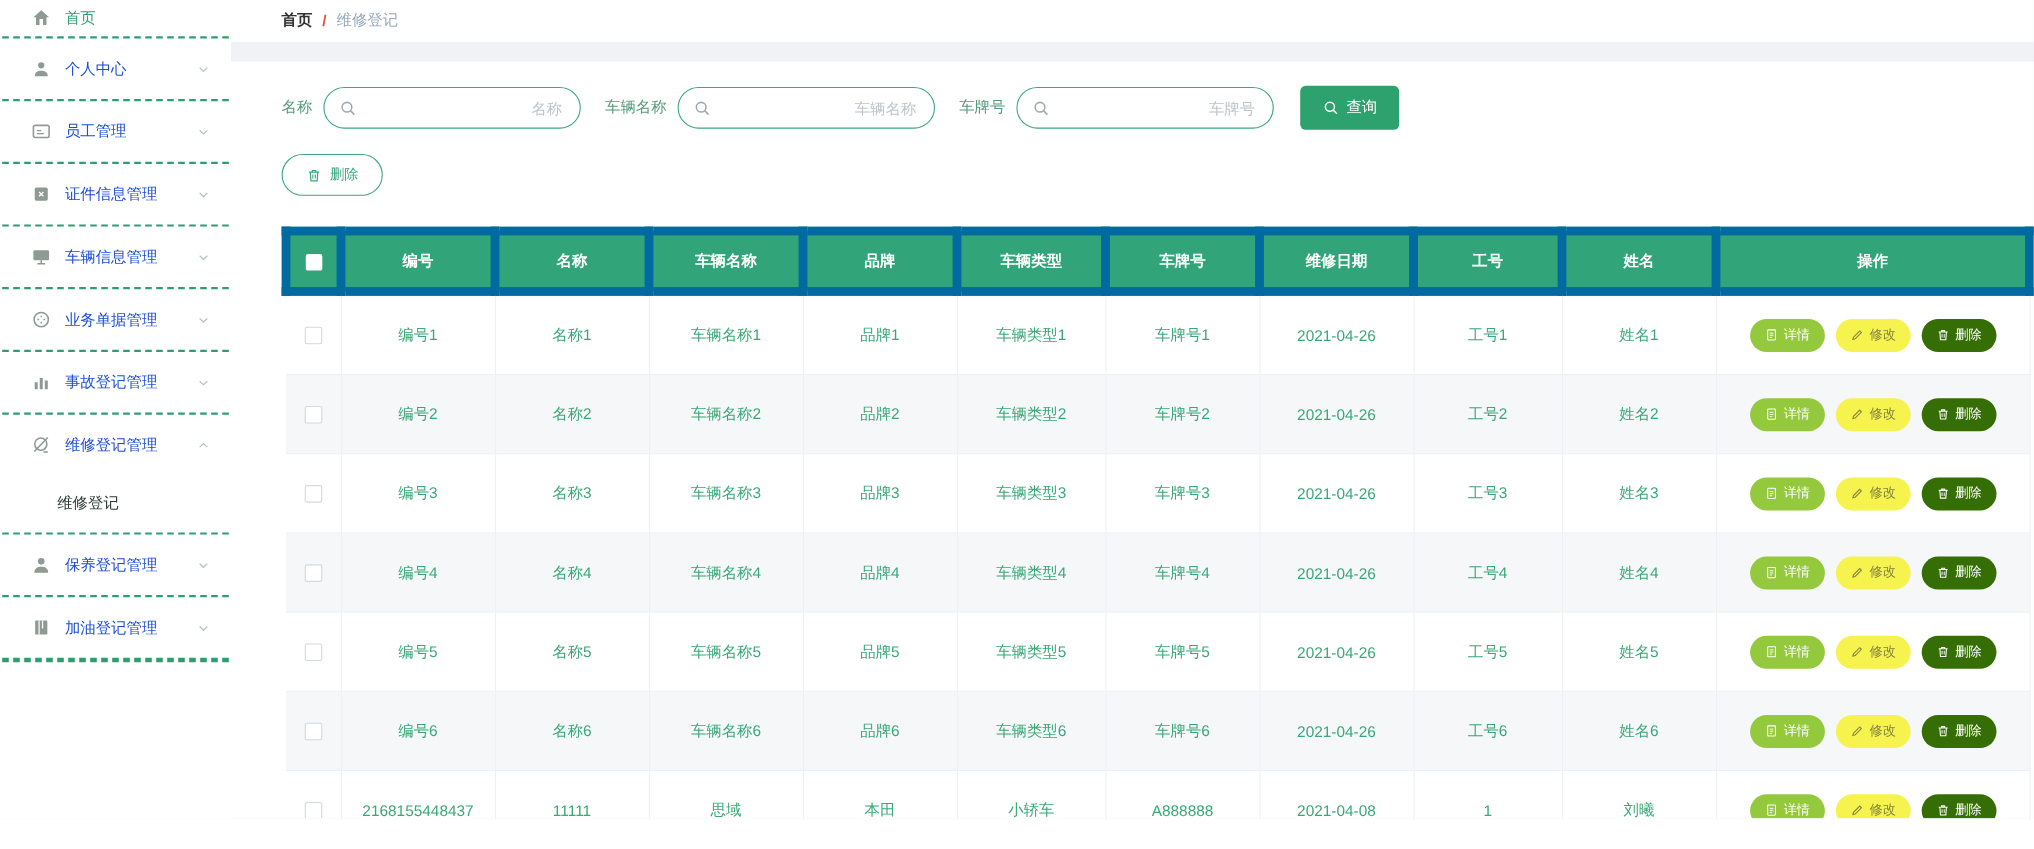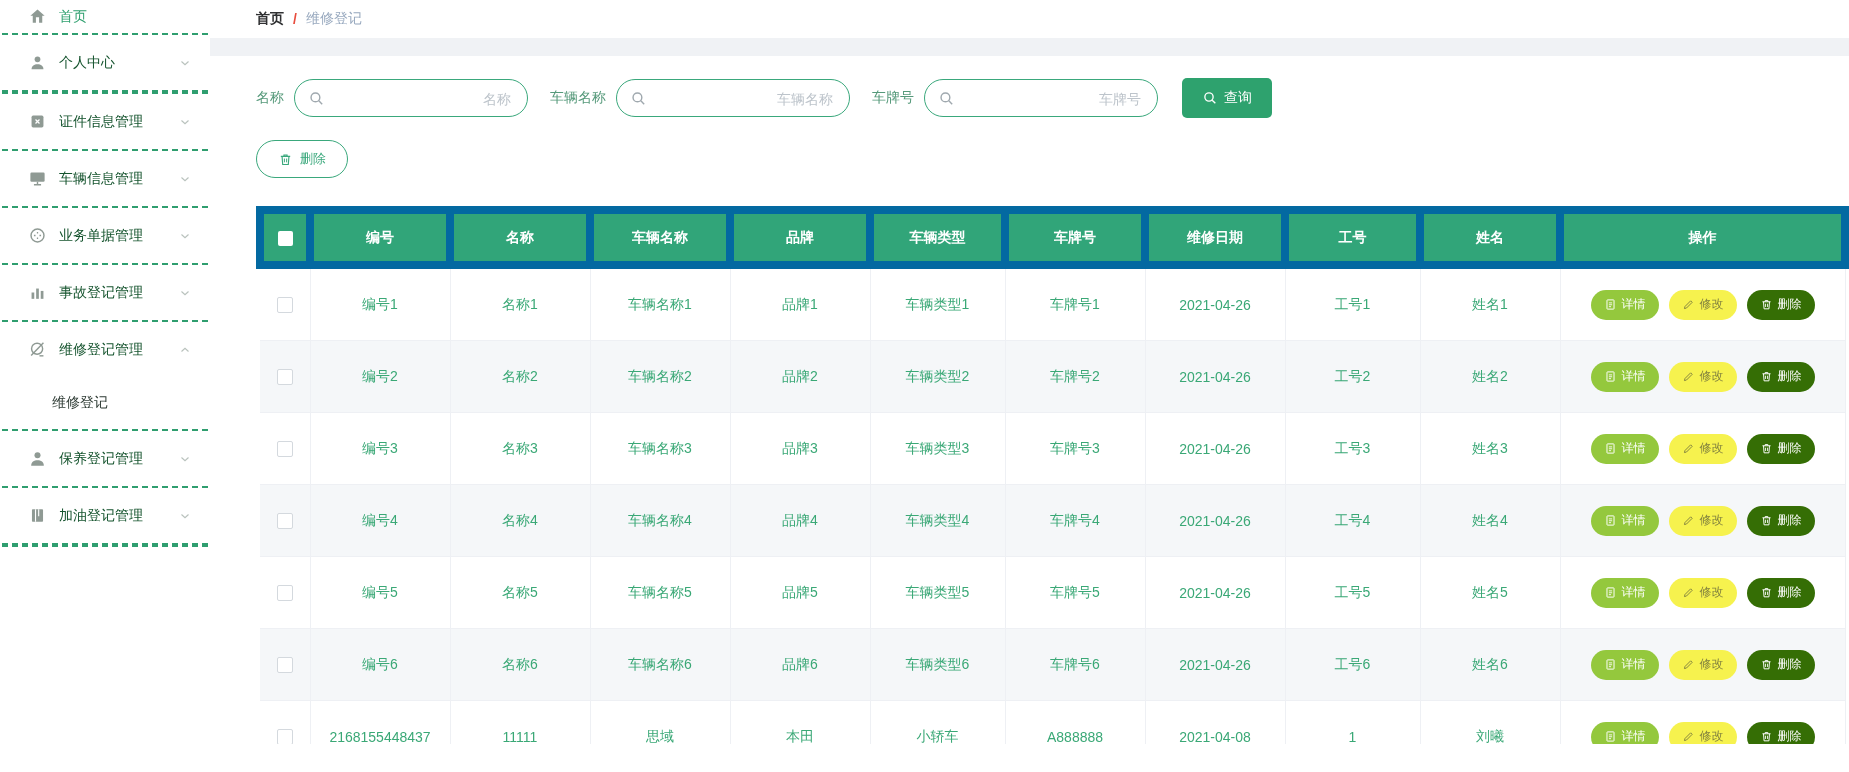--- a/index.html
+++ b/index.html
@@ -4,21 +4,21 @@
 <style>
   html,body{margin:0;padding:0;}
   body{font-family:"Liberation Sans","DejaVu Sans",sans-serif;}
   .app{position:relative;width:1849px;height:744px;background:#f0f2f5;overflow:hidden;}
 
   
   .sidebar{position:absolute;left:0;top:0;width:210px;height:772px;background:#ffffff;box-sizing:border-box;overflow:hidden;}
   .side-item{display:flex;align-items:center;height:55px;padding:0 18px 0 28px;cursor:pointer;box-sizing:border-box;}
   .side-item.first{height:33px;}
   .side-item .mi{width:19px;height:19px;margin-right:12px;color:#8f9a94;flex:none;display:flex;align-items:center;}
-  .side-item .mlabel{font-size:14px;color:#14532d;flex:1;white-space:nowrap;}
+  .side-item .mlabel{font-size:14px;color:#1d4ed8;flex:1;white-space:nowrap;}
   .side-item.active .mlabel{color:#2fa06f;}
   .side-item .chev{width:14px;height:14px;color:#b9c2bd;flex:none;}
   .side-sub{display:flex;align-items:center;height:52px;padding-left:52px;font-size:14px;color:#2d3a33;cursor:pointer;}
   .side-divider{border-top:2px dashed #2f9e6f;margin:0 2px;height:0;}
 
   
   .main{position:absolute;left:210px;top:0;right:0;bottom:0;background:#f0f2f5;display:flex;flex-direction:column;}
   .breadcrumb-bar{height:38px;background:#ffffff;display:flex;align-items:center;padding-left:46px;flex:none;font-size:14px;}
   .bc-root{color:#303133;font-weight:bold;cursor:pointer;}
   .bc-sep{color:#e84c3d;margin:0 9px;font-weight:bold;}
@@ -76,20 +76,32 @@
             <circle cx="12" cy="8" r="3.6" fill="currentColor"></circle>
             <path d="M4.5 20.5c0-4.4 3.4-6.3 7.5-6.3s7.5 1.9 7.5 6.3z" fill="currentColor"></path>
           </svg>
         </span>
         <span class="mlabel">个人中心</span>
         <span class="chev"><svg class="" viewBox="0 0 24 24">
             <path d="M6 9.5 12 15l6-5.5" fill="none" stroke="currentColor" stroke-width="2"></path>
           </svg></span>
       </div>
       <div class="side-divider"></div>
+      <div class="side-item">
+        <span class="mi">
+          <svg class="" viewBox="0 0 24 24">
+            <rect x="3" y="5" width="18" height="14" rx="2" fill="none" stroke="currentColor" stroke-width="1.8"></rect>
+            <path d="M7 11h5M7 14.5h8" stroke="currentColor" stroke-width="1.6"></path>
+          </svg>
+        </span>
+        <span class="mlabel">员工管理</span>
+        <span class="chev"><svg class="" viewBox="0 0 24 24">
+            <path d="M6 9.5 12 15l6-5.5" fill="none" stroke="currentColor" stroke-width="2"></path>
+          </svg></span>
+      </div>
       <div class="side-divider"></div>
       <div class="side-item">
         <span class="mi">
           <svg class="" viewBox="0 0 24 24">
             <rect x="4.5" y="4.5" width="15" height="15" rx="2" fill="currentColor"></rect>
             <path d="M9.5 9.5l5 5m0-5l-5 5" stroke="#fff" stroke-width="1.6"></path>
           </svg>
         </span>
         <span class="mlabel">证件信息管理</span>
         <span class="chev"><svg class="" viewBox="0 0 24 24">

